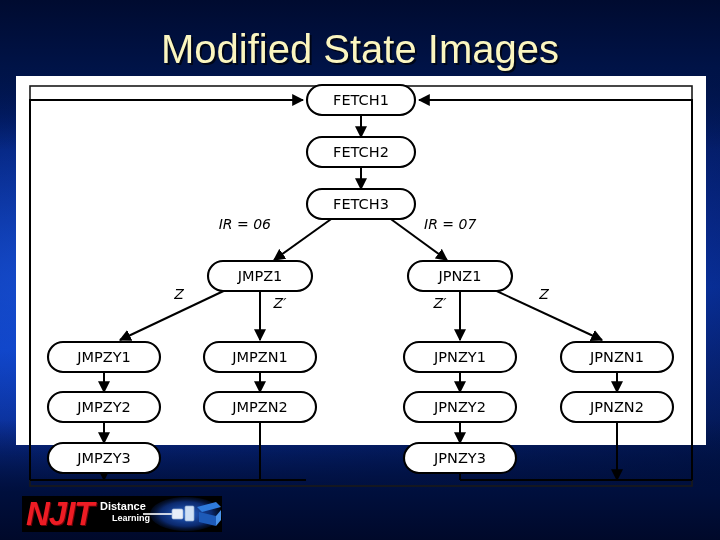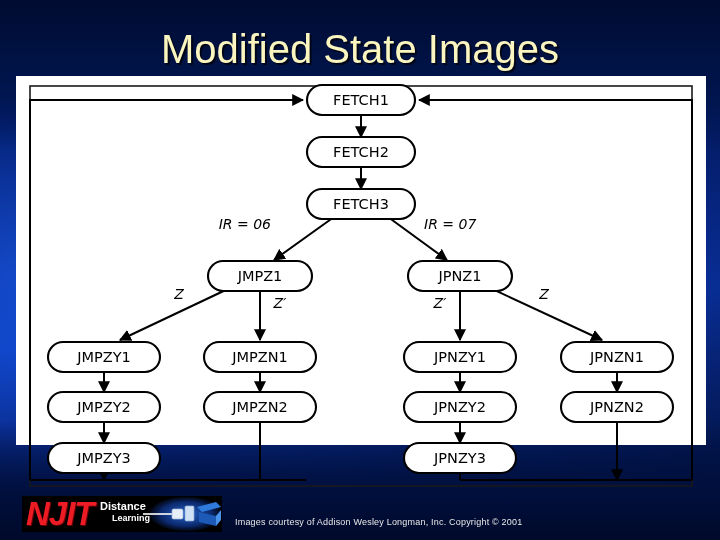--- a/index.html
+++ b/index.html
@@ -298,15 +298,14 @@
       <ellipse cx="44" cy="18" rx="36" ry="17" fill="url(#capglow)"></ellipse>
       <path d="M 1 18 L 30 18" stroke="#ffffff" stroke-width="1.6" fill="none"></path>
       <rect x="30" y="13" width="11" height="10" rx="1.5" fill="#e8eef8" stroke="#9fb6d8" stroke-width="0.7"></rect>
       <rect x="43" y="10" width="9" height="15" rx="1.2" fill="#cfe0f5" stroke="#8ea9cf" stroke-width="0.7"></rect>
       <path d="M 55 11 L 74 6 L 79 11 L 60 16 Z" fill="#2f7bdc"></path>
       <path d="M 57 16 L 57 26 L 74 30 L 74 20 Z" fill="#1d5ab8"></path>
       <path d="M 74 20 L 79 14 L 79 24 L 74 30 Z" fill="#4a93ea"></path>
     </svg>
   </div>
 
-  <div id="credit">Images courtesy of Addison Wesley Longman, Inc. Copyright © 2001</div>
 
 </div>
 
 </body></html>

